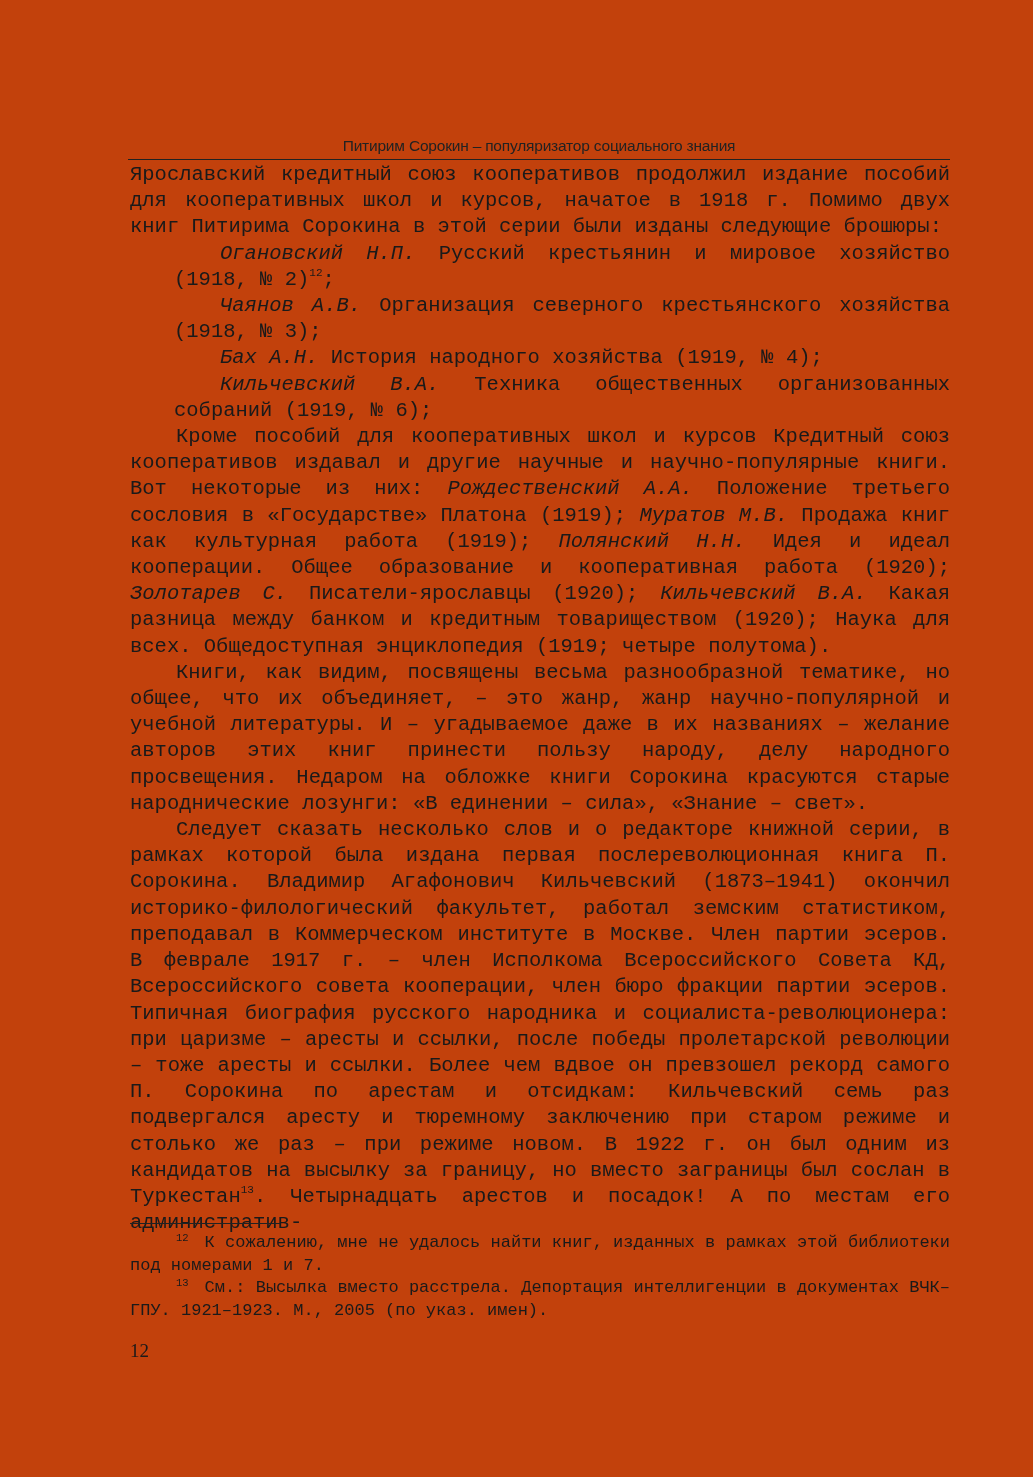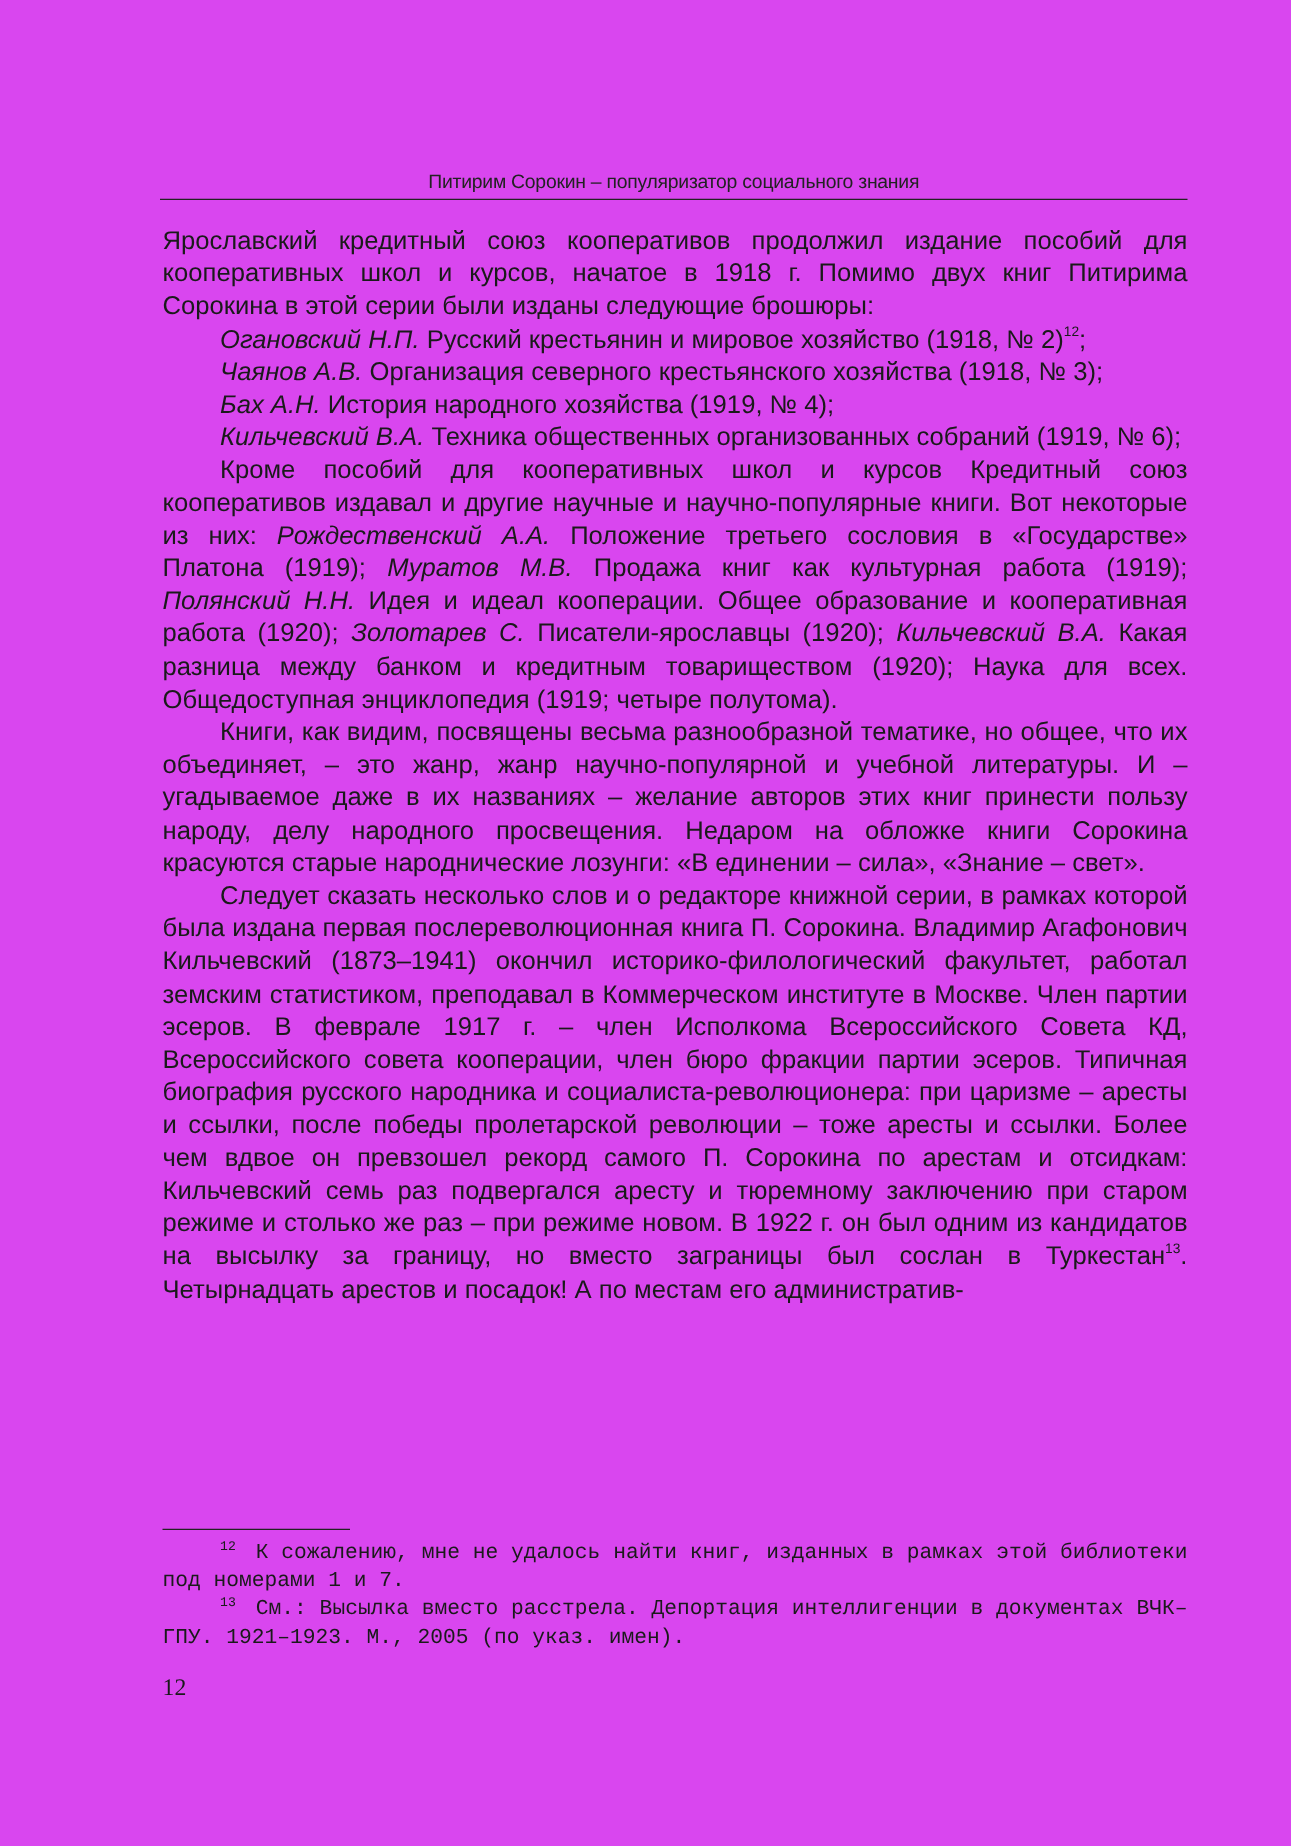--- a/index.html
+++ b/index.html
@@ -1,31 +1,31 @@
 <!DOCTYPE html>
 <html><head>
 <meta charset="utf-8">
 <style>
   html, body { margin: 0; padding: 0; background: #ffffff; }
   body { width: 1033px; height: 1477px; position: relative; overflow: hidden; color: #1a1a1a; }
-  .page { position: absolute; left: 0; top: 0; width: 1033px; height: 1477px; background: #d946ef; }
+  .page { position: absolute; left: 0; top: 0; width: 1033px; height: 1477px; background: #c2410c; }
   .running-head {
     position: absolute; left: 128px; top: 137px; width: 822px;
     text-align: center; font-family: "Liberation Sans", sans-serif;
     font-size: 15.5px; letter-spacing: -0.2px; color: #222;
   }
   .head-rule { position: absolute; left: 128px; top: 159px; width: 822px; height: 0; border-top: 1.3px solid #222; }
   .body-text {
-    position: absolute; left: 130px; top: 180px; width: 820px;
-    font-family: Liberation Sans, sans-serif; font-size: 20.5px; line-height: 26.2px;
+    position: absolute; left: 130px; top: 162px; width: 820px;
+    font-family: Liberation Mono, monospace; font-size: 20.5px; line-height: 26.2px;
     text-align: justify; color: #1a1a1a;
   }
   .body-text p { margin: 0; text-indent: 46px; }
   .body-text p.noindent { text-indent: 0; }
-  .body-text p.item { text-indent: 46px; }
+  .body-text p.item { text-indent: 46px; margin-left: 44px; }
   .body-text i { font-style: italic; }
   sup { font-size: 11px; line-height: 0; vertical-align: 9px; }
   .fn-rule { position: absolute; left: 130px; top: 1223px; width: 150px; height: 0; border-top: 1.2px solid #222; }
   .footnotes {
     position: absolute; left: 130px; top: 1232px; width: 820px;
     font-family: Liberation Mono, monospace; font-size: 17px; line-height: 22.5px;
     text-align: justify; color: #1a1a1a;
   }
   .footnotes p { margin: 0; text-indent: 46px; }
   .footnotes .fnnum { font-size: 10.5px; vertical-align: 6px; line-height: 0; margin-right: 16px; }

